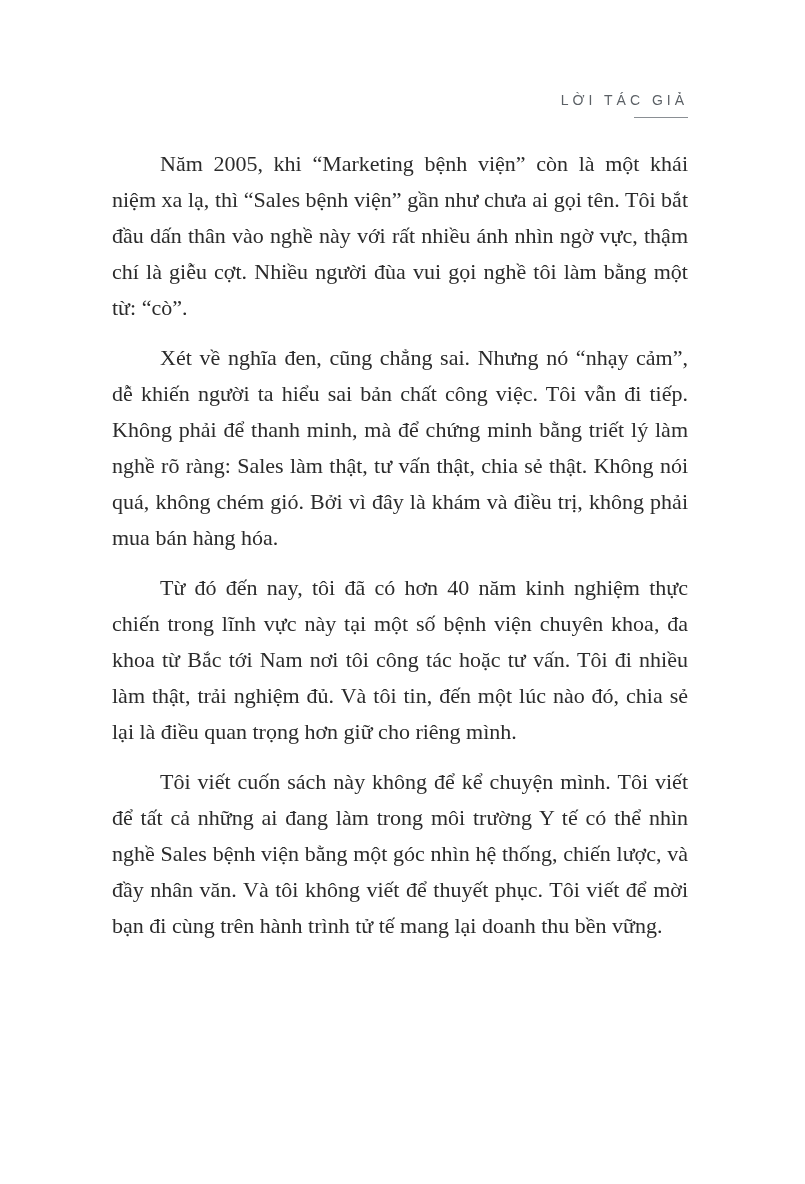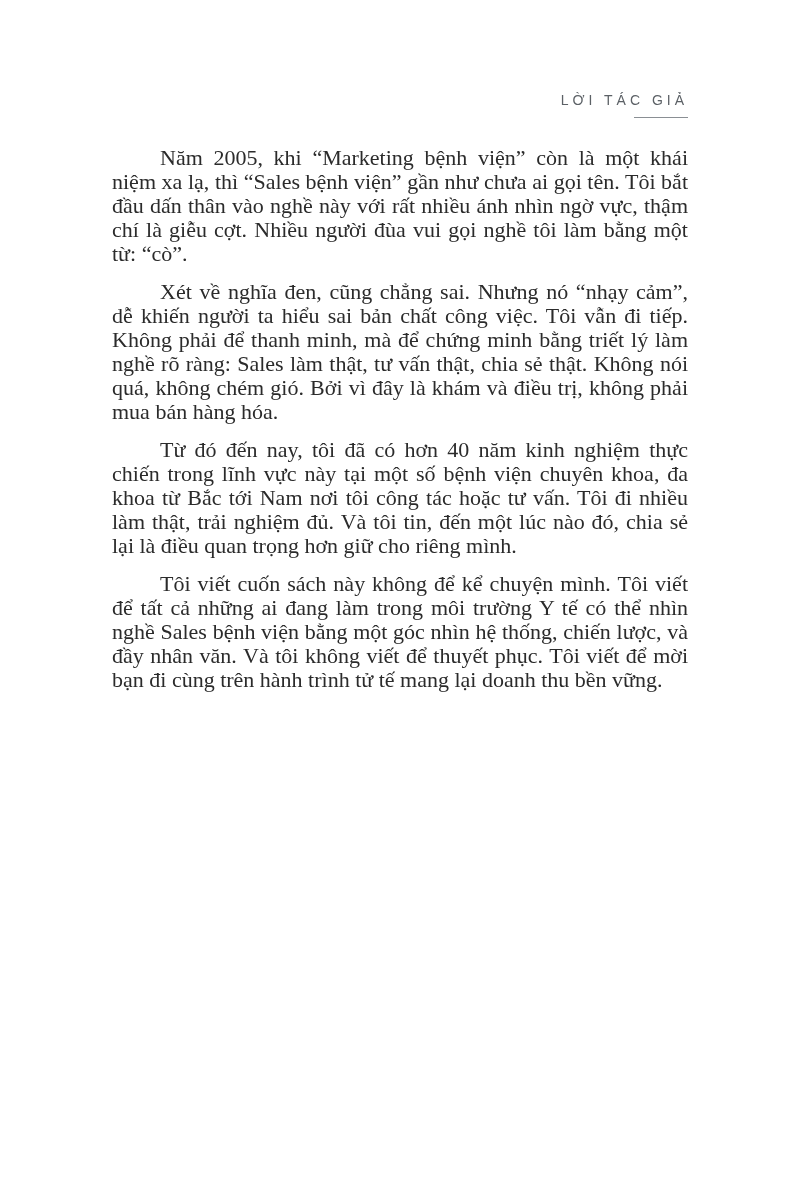--- a/index.html
+++ b/index.html
@@ -34,21 +34,21 @@
     height: 1px;
     background: #8a8f94;
   }
   .body-text {
     position: absolute;
     top: 146px;
     left: 112px;
     width: 576px;
     color: #2b2b2b;
     font-size: 22px;
-    line-height: 24px;
+    line-height: 36px;
     text-align: justify;
   }
   .body-text p {
     margin: 0 0 14px 0;
     text-indent: 48px;
   }
   .page-number {
     position: absolute;
     top: 1068px;
     right: 123px;

